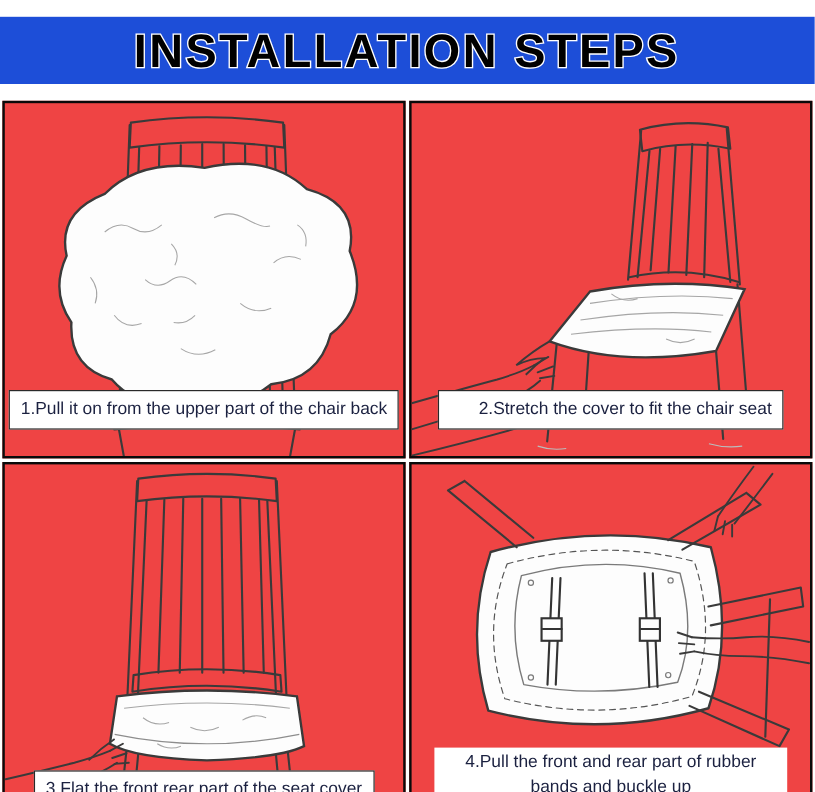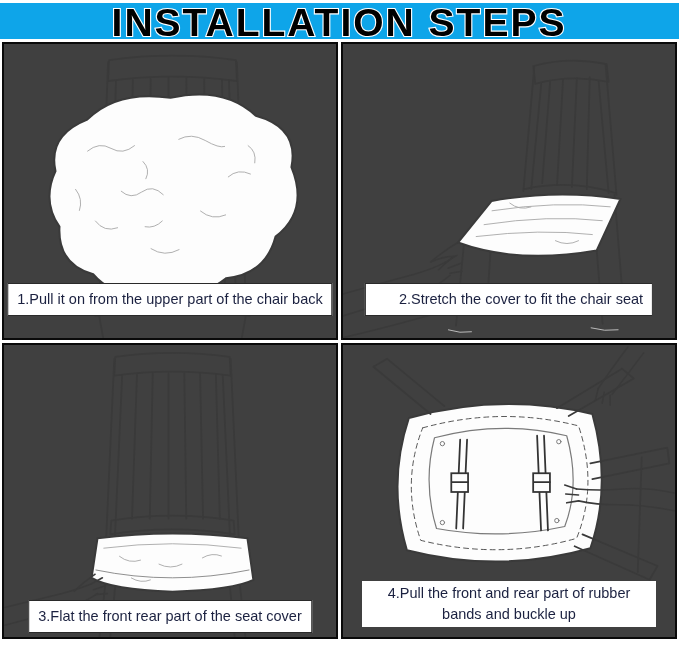--- a/index.html
+++ b/index.html
@@ -1,30 +1,30 @@
 <!DOCTYPE html>
 <html><head>
 <meta charset="utf-8">
 <style>
   html,body{margin:0;padding:0;}
   body{
     width:679px;height:660px;background:#ffffff;
     font-family:"Liberation Sans",sans-serif;overflow:hidden;
   }
   .banner{
-    margin:3px 0;height:36px;background:#0ea5e9;
+    margin:14px 0;height:56px;background:#1d4ed8;
     display:flex;align-items:center;justify-content:center;
   }
   .banner svg{display:block;}
   .grid{
     display:grid;grid-template-columns:1fr 1fr;
     grid-template-rows:298px 296px;gap:3px;padding:0 2px 2px;
   }
   .panel{
-    position:relative;border:2px solid #0a0a0a;background:#404040;overflow:hidden;
+    position:relative;border:2px solid #0a0a0a;background:#ef4444;overflow:hidden;
   }
   .panel svg.art{position:absolute;left:0;top:0;width:100%;height:100%;}
   .caption{
     position:absolute;left:50%;transform:translateX(-50%);
     background:#ffffff;color:#1b2140;font-size:14.5px;line-height:1.45;
     text-align:center;white-space:nowrap;padding:5px 9px;
   }
   .caption.boxed{border:1.2px solid #2a2a2a;}
   .caption.c1{bottom:22px;}
   .caption.c2{bottom:22px;padding-left:33px;}

